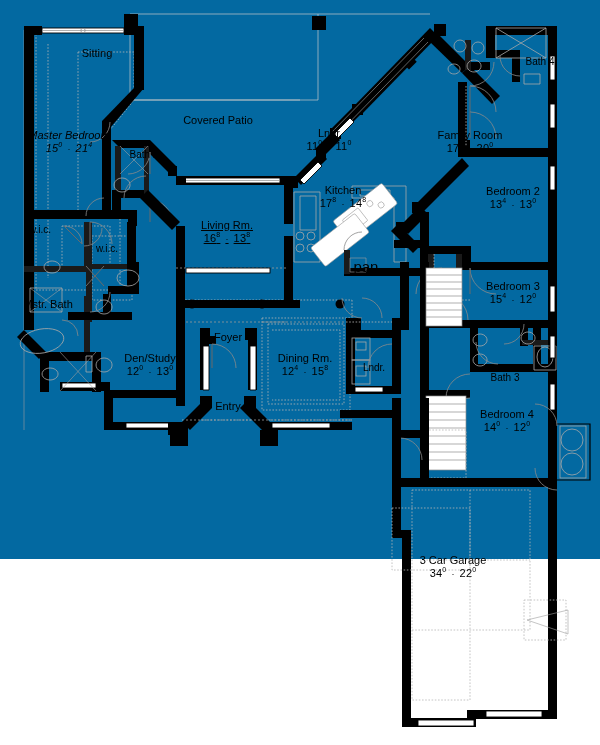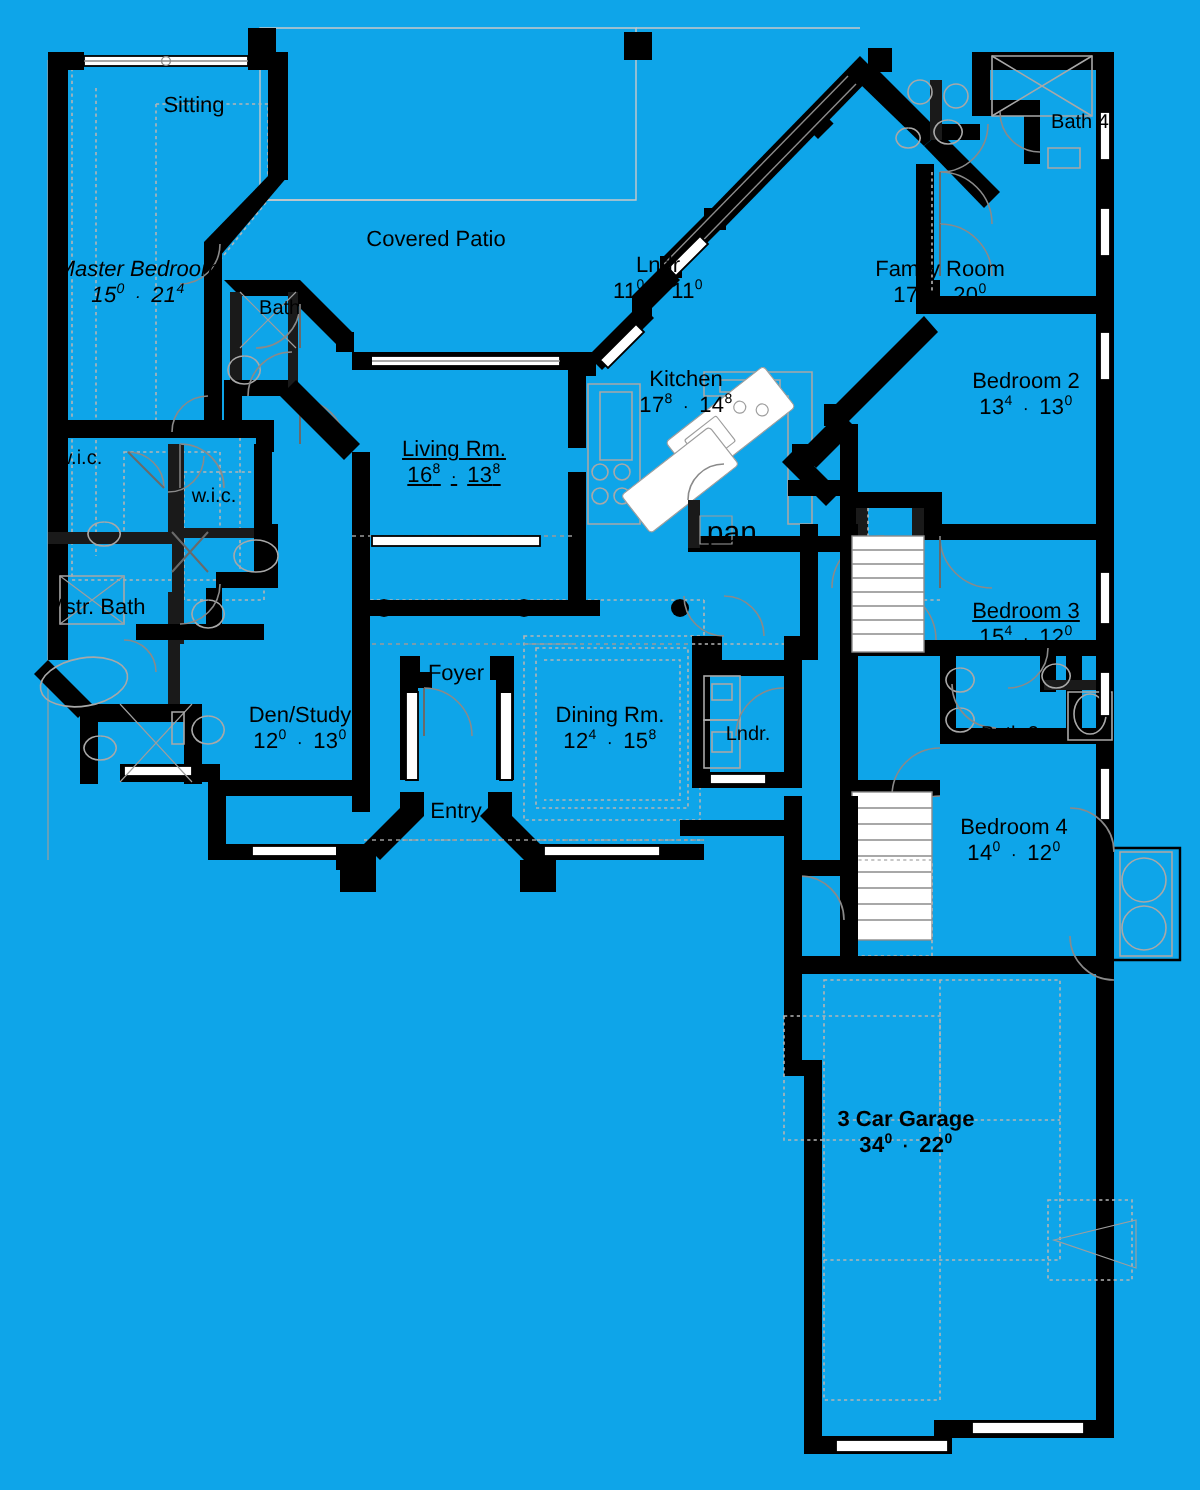--- a/index.html
+++ b/index.html
@@ -9,22 +9,22 @@
   }
   body {
     width: 600px;
     height: 745px;
     font-family: "Liberation Sans", sans-serif;
     overflow: hidden;
   }
   #plan-root {
     position: relative;
     width: 600px;
-    height: 745px;
-    background: #0ea5e9;
+    height: 559px;
+    background: #0369a1;
   }
   svg#floorplan {
     position: absolute;
     top: 0;
     left: 0;
     width: 600px;
     height: 745px;
     display: block;
   }
   .wall-heavy  { fill: #000000; stroke: none; }
@@ -505,21 +505,21 @@
     <span class="rname">Bedroom 2</span>
     <span class="rdim">
       <span>13</span><sup>4</sup><span class="sep">·</span><span>13</span><sup>0</sup>
     </span>
   </div>
 
   <div class="room-label tiny-lbl" style="left:352px; top:258px; width:32px;">
     <span class="rname">pan.</span>
   </div>
 
-  <div class="room-label" style="left:470px; top:300px; width:86px;text-decoration:underline;">
+  <div class="room-label" style="left:470px; top:280px; width:86px;">
     <span class="rname">Bedroom 3</span>
     <span class="rdim">
       <span>15</span><sup>4</sup><span class="sep">·</span><span>12</span><sup>0</sup>
     </span>
   </div>
 
   <div class="room-label small-lbl" style="left:20px; top:224px; width:40px;">
     <span class="rname">w.i.c.</span>
   </div>
 
@@ -546,35 +546,35 @@
     <span class="rname">Dining Rm.</span>
     <span class="rdim">
       <span>12</span><sup>4</sup><span class="sep">·</span><span>15</span><sup>8</sup>
     </span>
   </div>
 
   <div class="room-label small-lbl" style="left:355px; top:362px; width:38px;">
     <span class="rname">Lndr.</span>
   </div>
 
-  <div class="room-label small-lbl" style="left:483px; top:362px; width:44px;">
+  <div class="room-label small-lbl" style="left:483px; top:372px; width:44px;">
     <span class="rname">Bath 3</span>
   </div>
 
   <div class="room-label" style="left:207px; top:400px; width:42px;">
     <span class="rname">Entry</span>
   </div>
 
   <div class="room-label" style="left:464px; top:408px; width:86px;">
     <span class="rname">Bedroom 4</span>
     <span class="rdim">
       <span>14</span><sup>0</sup><span class="sep">·</span><span>12</span><sup>0</sup>
     </span>
   </div>
 
-  <div class="room-label" style="left:405px; top:554px; width:96px;font-weight:bold;">
+  <div class="room-label" style="left:405px; top:554px; width:96px;">
     <span class="rname">3 Car Garage</span>
     <span class="rdim">
       <span>34</span><sup>0</sup><span class="sep">·</span><span>22</span><sup>0</sup>
     </span>
   </div>
 
 </div>
 
 </body></html>

